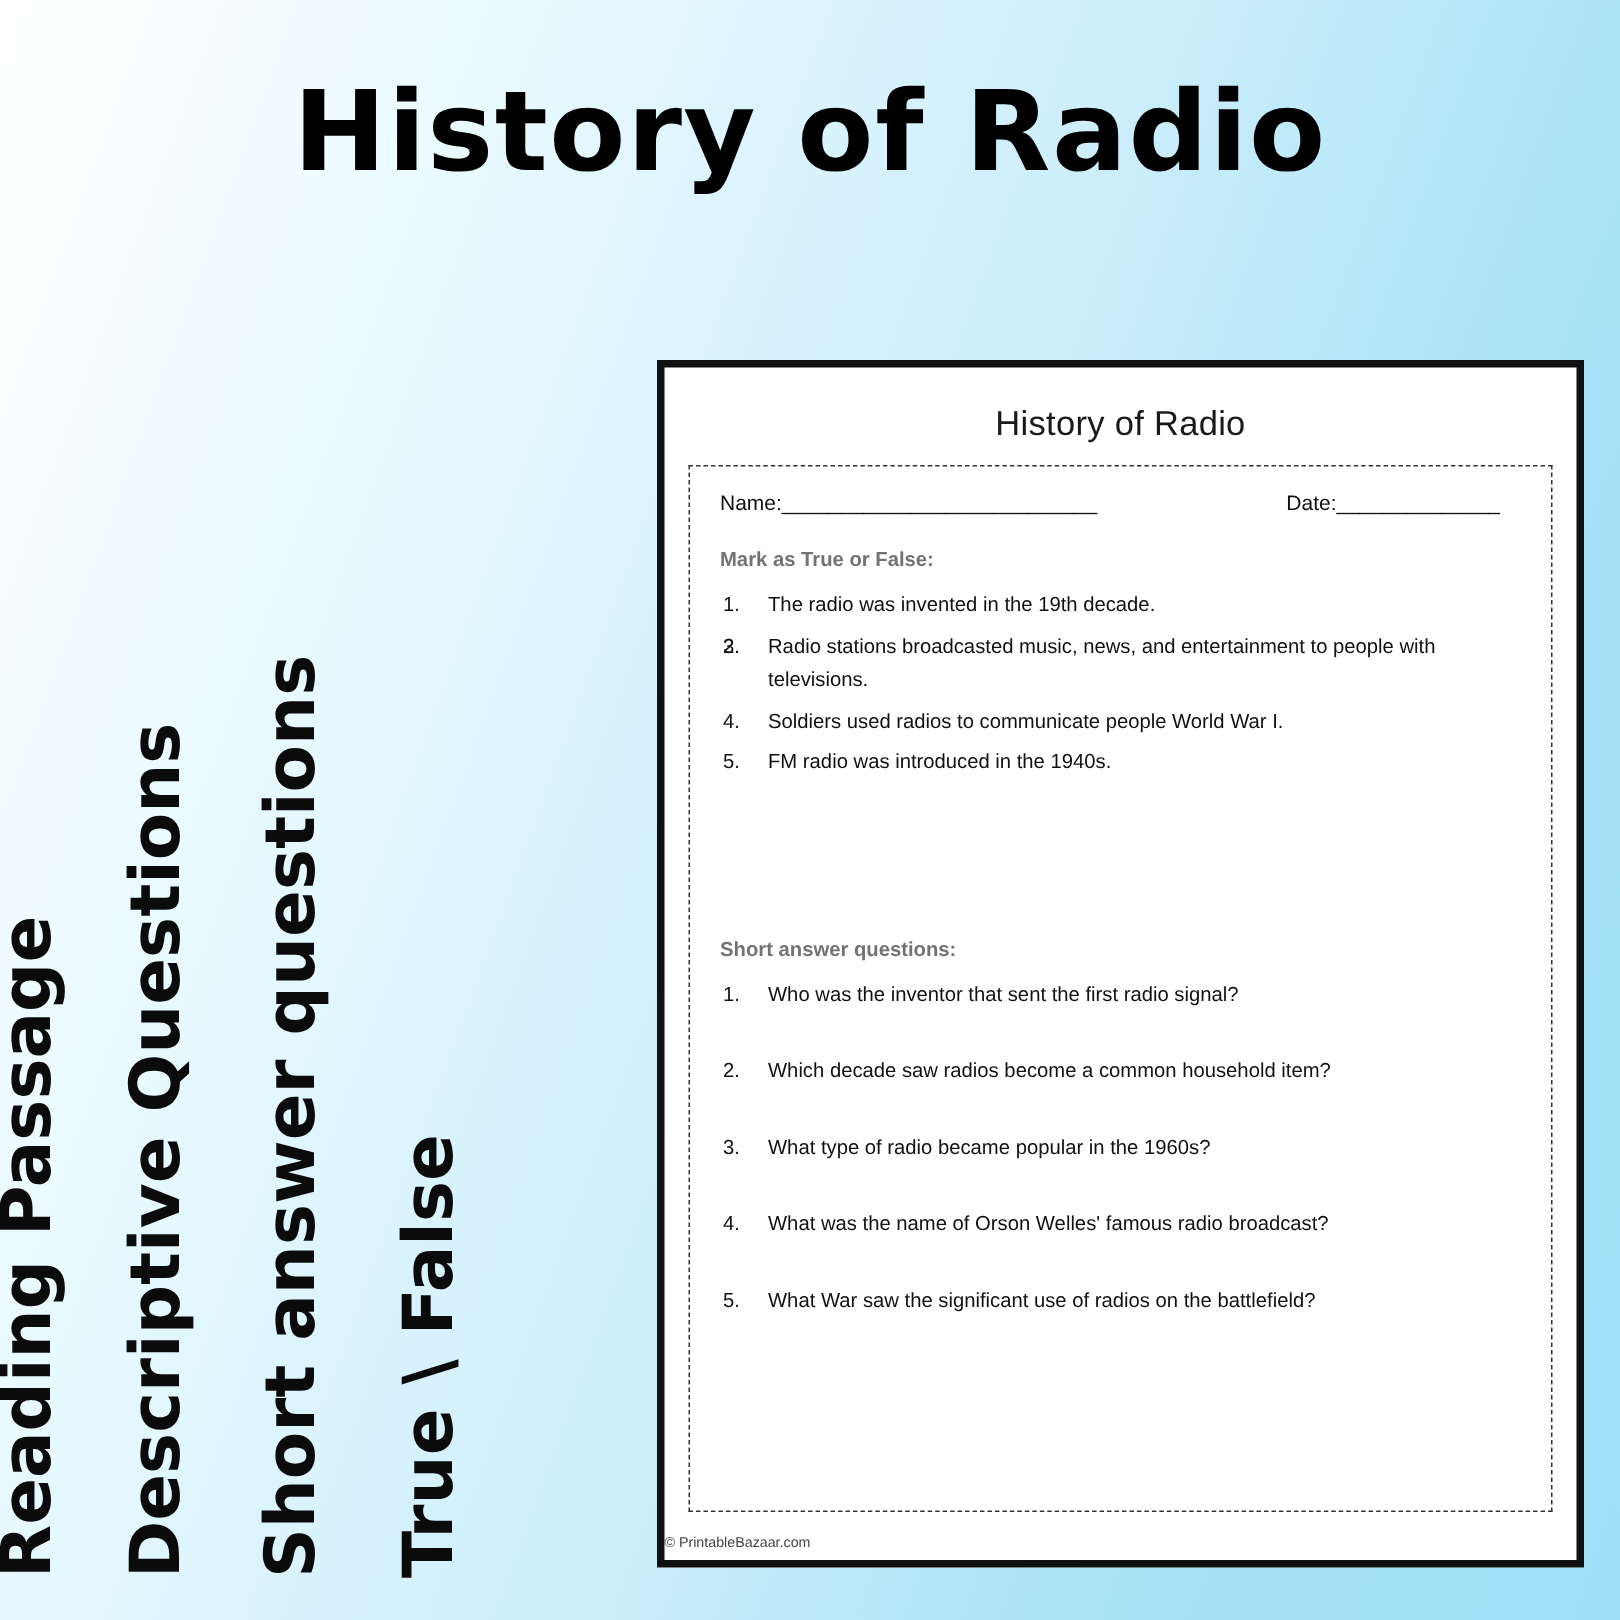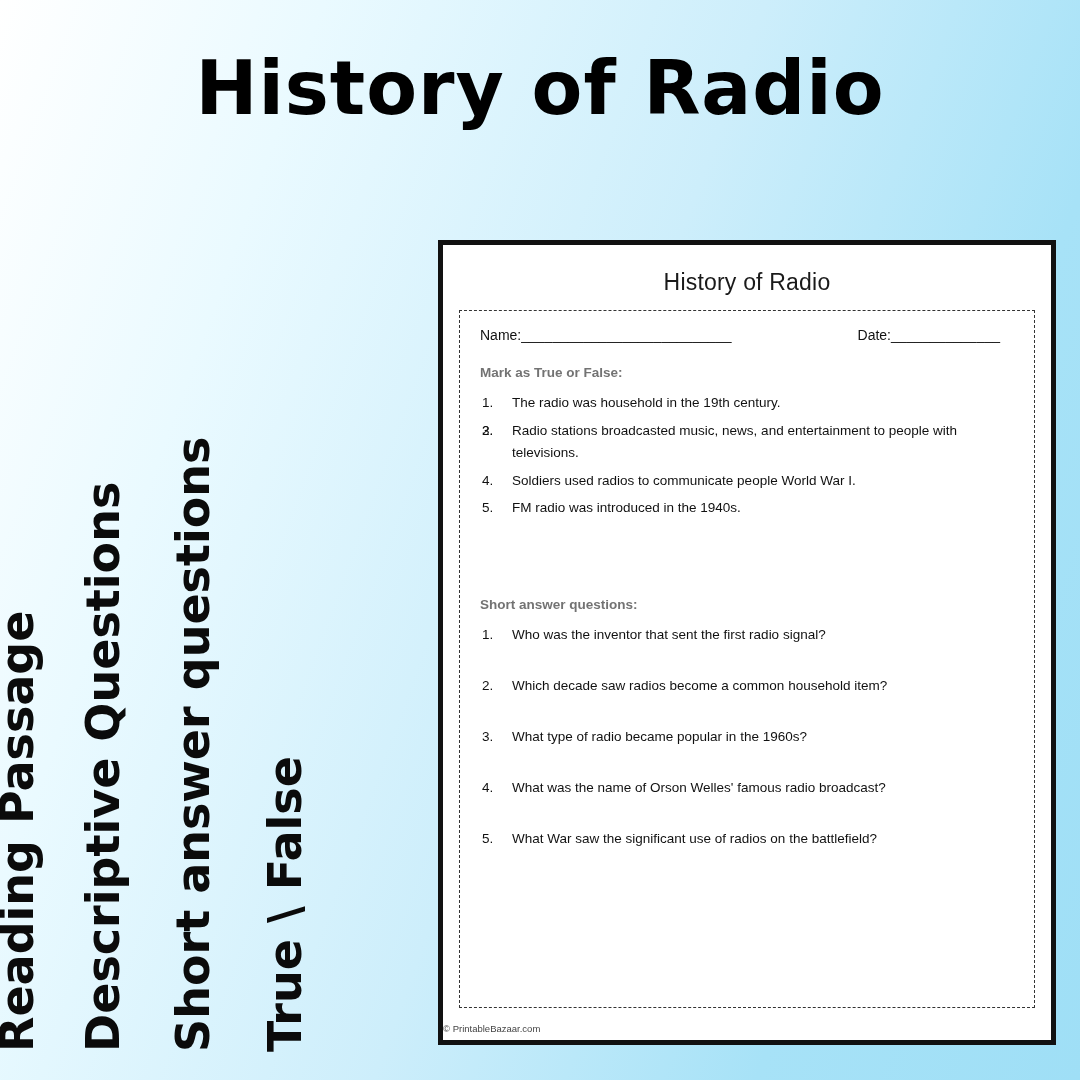--- a/index.html
+++ b/index.html
@@ -110,21 +110,21 @@
     position: absolute;
     left: 2px;
     top: 0;
     width: 24px;
     font-size: 13.5px;
     color: #111111;
   }
   ol.qlist.spaced li { margin-bottom: 29px; }
 
   #tf-block { margin-bottom: 0; }
-  #sa-block { margin-top: 78px; }
+  #sa-block { margin-top: 106px; }
 
   #credit {
     position: absolute;
     left: 0;
     right: 0;
     bottom: 6px;
     text-align: left;
     font-size: 9.5px;
     color: #444444;
   }
@@ -150,21 +150,21 @@
       <div class="name-row">
         <span class="name-cell">Name:___________________________</span>
         <span class="date-cell">Date:______________</span>
       </div>
 
       <div id="tf-block">
         <div class="section-head">Mark as True or False:</div>
         <ol class="qlist">
           <li>
             <span class="num">1.</span>
-            <span>The radio was household in the 19th century.</span>
+            <span>The radio was invented in the 19th decade.</span>
           </li>
           <li>
             <span class="num">2.</span>
           </li>
           <li>
             <span class="num">3.</span>
             <span>Radio stations broadcasted music, news, and entertainment to people with televisions.</span>
           </li>
           <li>
             <span class="num">4.</span>

